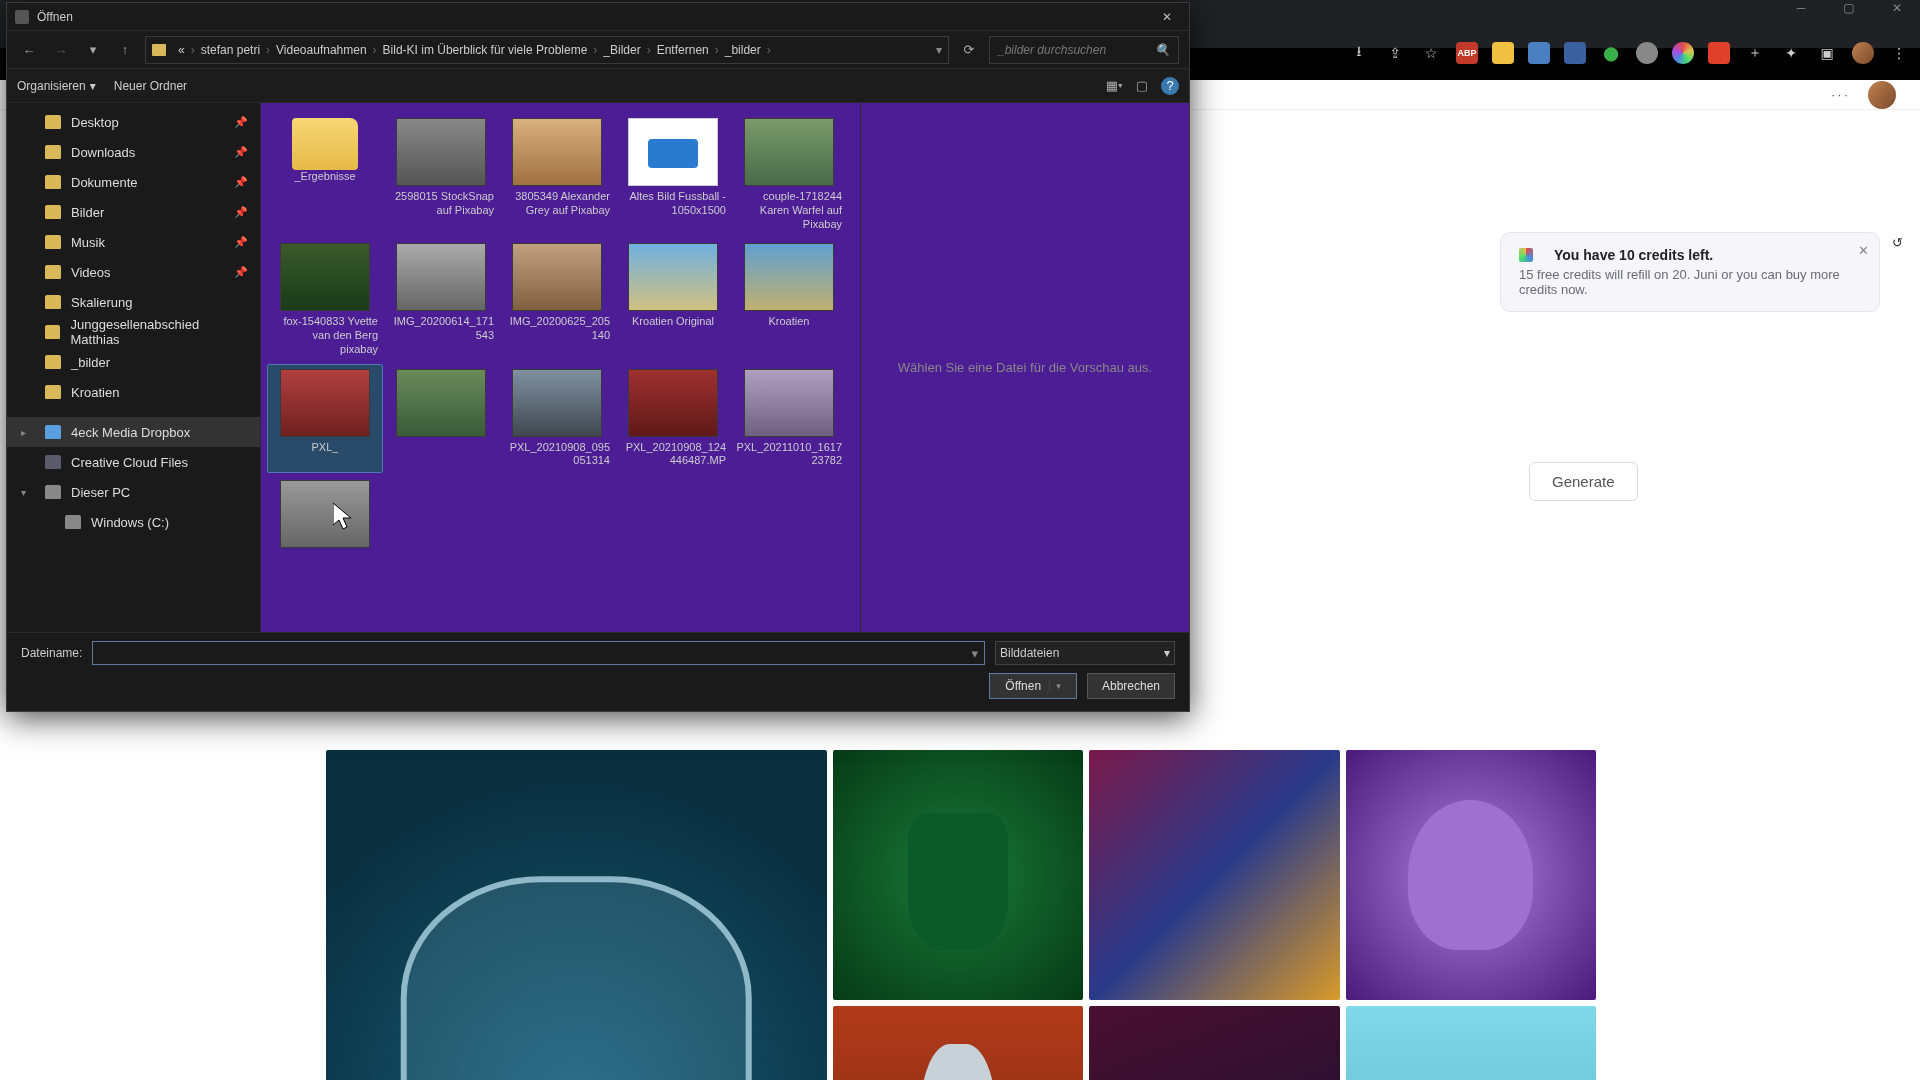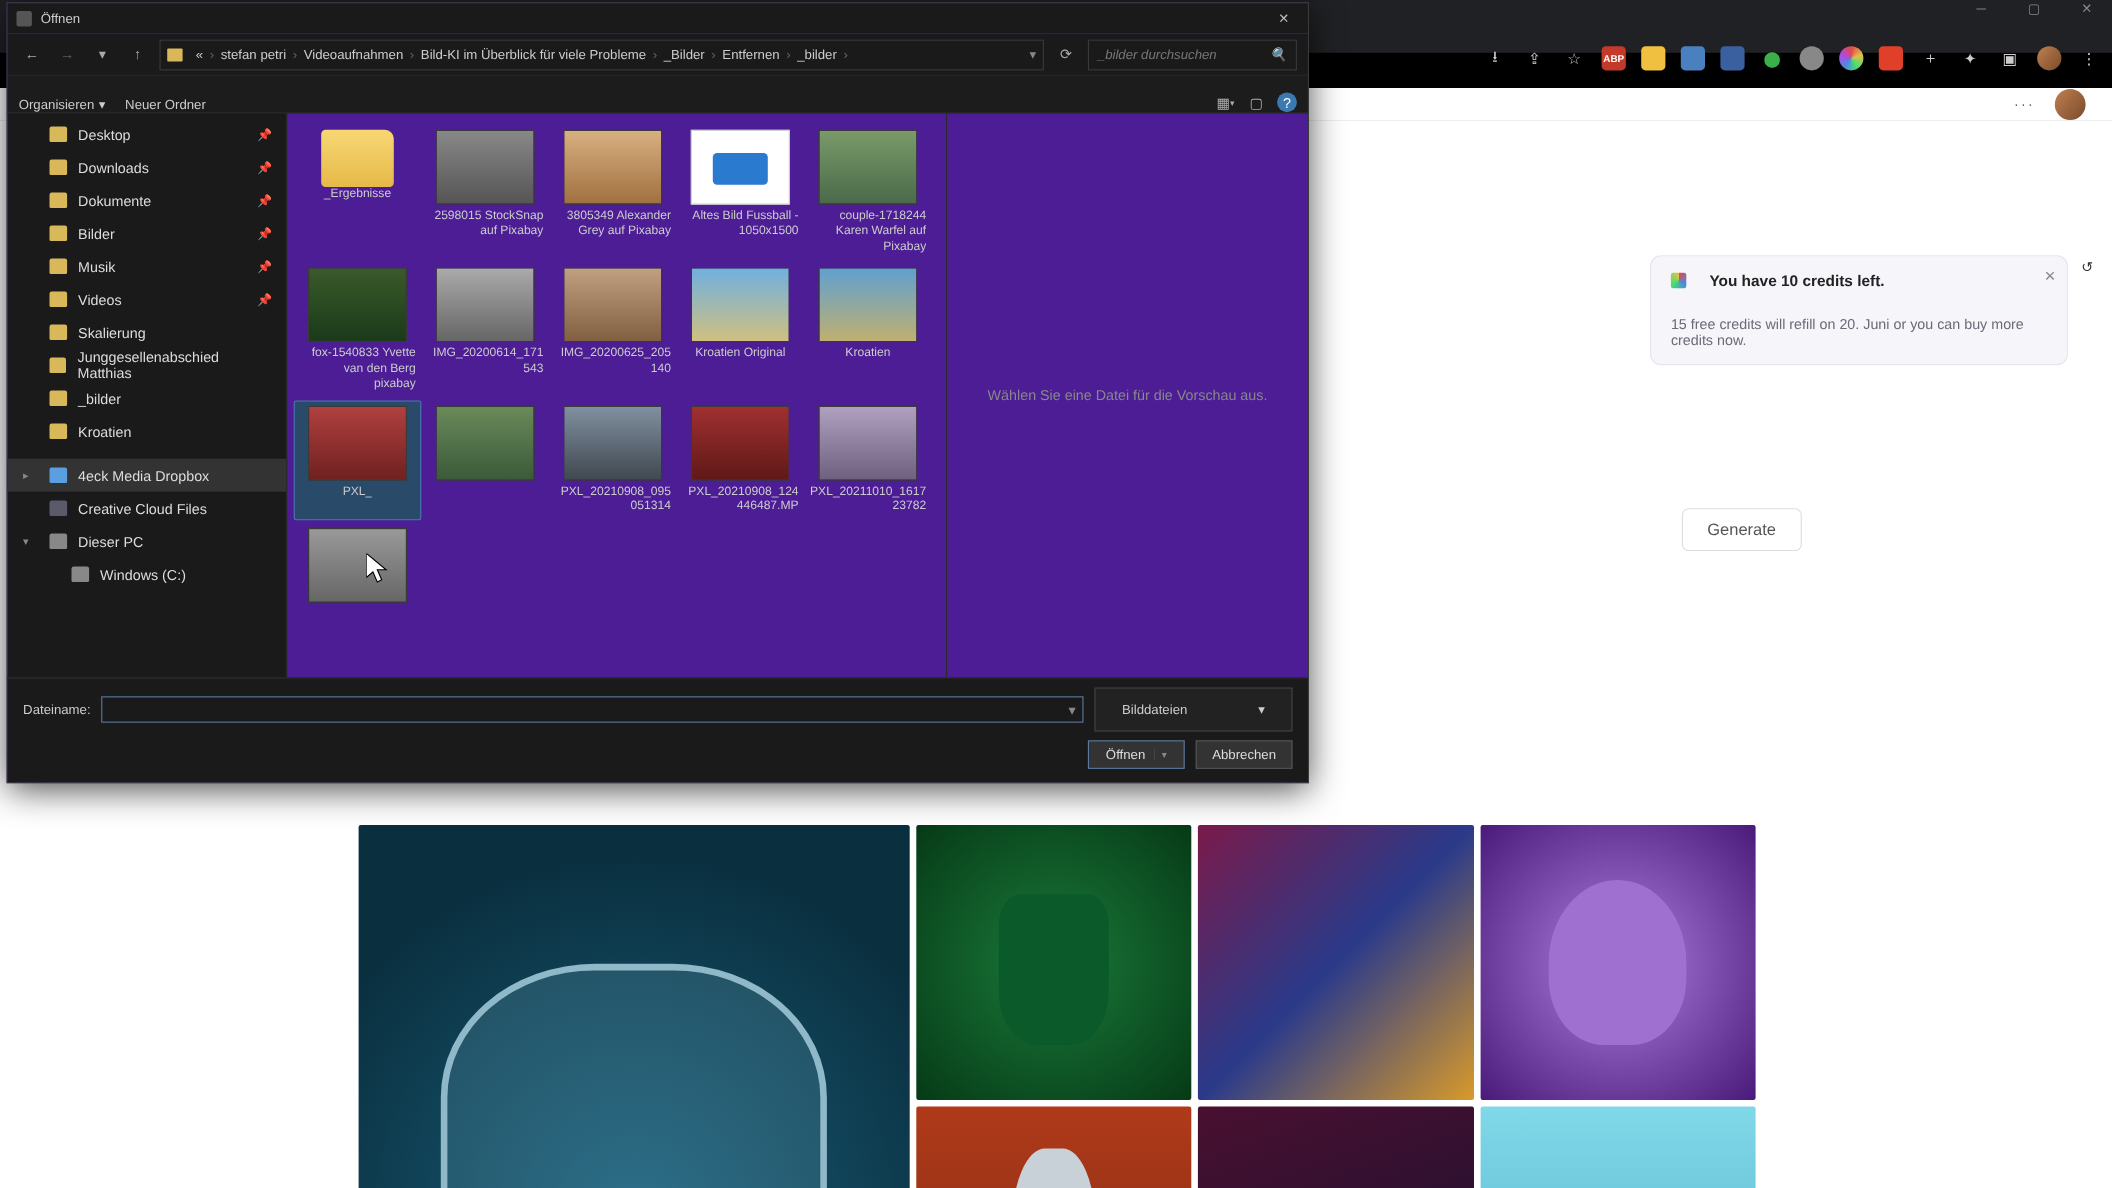--- a/index.html
+++ b/index.html
@@ -74,21 +74,21 @@
     position: absolute;
     right: 40px; top: 152px;
     width: 380px;
     background: rgba(245,245,250,1);
     border: 1px solid #e5e5f0;
     border-radius: 10px;
     padding: 14px 18px;
     color: #222;
   }
   .credits-title { font-weight: 700; font-size: 14px; display: flex; align-items: center; gap: 21px; }
-  .credits-sub { font-size: 13px; color: #6a6a78; margin-top: 24px; }
+  .credits-sub { font-size: 13px; color: #6a6a78; margin-top: 4px; }
   .credits-close { position: absolute; right: 10px; top: 10px; color: #888; }
   .history-icon { position: absolute; right: 6px; top: 155px; width:22px; height:22px; color:#333; }
   .generate-btn {
     position: absolute;
     top: 382px;
     left: 1529px;
     background: #fff;
     color: #555;
     padding: 10px 22px;
     border: 1px solid #ddd;
@@ -184,21 +184,21 @@
     border: 1px solid #3a3a3a;
     display: flex; align-items: center;
     padding: 0 8px;
     color: #777;
     font-style: italic;
     font-size: 12px;
   }
 
   .fd-toolbar {
     height: 34px;
-    display: flex; align-items: flex-end;
+    display: flex; align-items: center;
     padding: 0 10px;
     gap: 18px;
     background: #1c1c1c;
     border-bottom: 1px solid #2a2a2a;
   }
   .tb-btn { font-size: 12px; color: #ccc; display:flex; align-items:center; gap:4px;}
   .tb-right { margin-left:auto; display:flex; gap:10px; align-items:center;}
   .tb-icon { width:18px; height:18px; display:flex; align-items:center; justify-content:center; color:#aaa; }
 
   .fd-body {
@@ -312,24 +312,24 @@
   }
   .fname-label { color:#ccc; font-size:12px;}
   .fname-input {
     flex: 1; height: 24px;
     background: #1a1a1a;
     border: 1px solid #5a7aa0;
     color:#ddd; padding:0 6px;
     display:flex; align-items:center;
   }
   .ftype-select {
-    width: 180px; height: 40px;
+    width: 180px; height: 24px;
     background:#222; border:1px solid #444;
     display:flex; align-items:center; justify-content:space-between;
-    padding:0 24px; font-size:12px; color:#ccc;
+    padding:0 4px; font-size:12px; color:#ccc;
   }
   .fbtn-row { display:flex; justify-content:flex-end; gap:10px;}
   .dlg-btn {
     min-width:88px; height:26px;
     background:#333; border:1px solid #555;
     color:#ddd; font-size:12px;
     display:flex; align-items:center; justify-content:center;
     gap:4px;
   }
   .dlg-btn.primary { border-color:#5a7aa0;}

